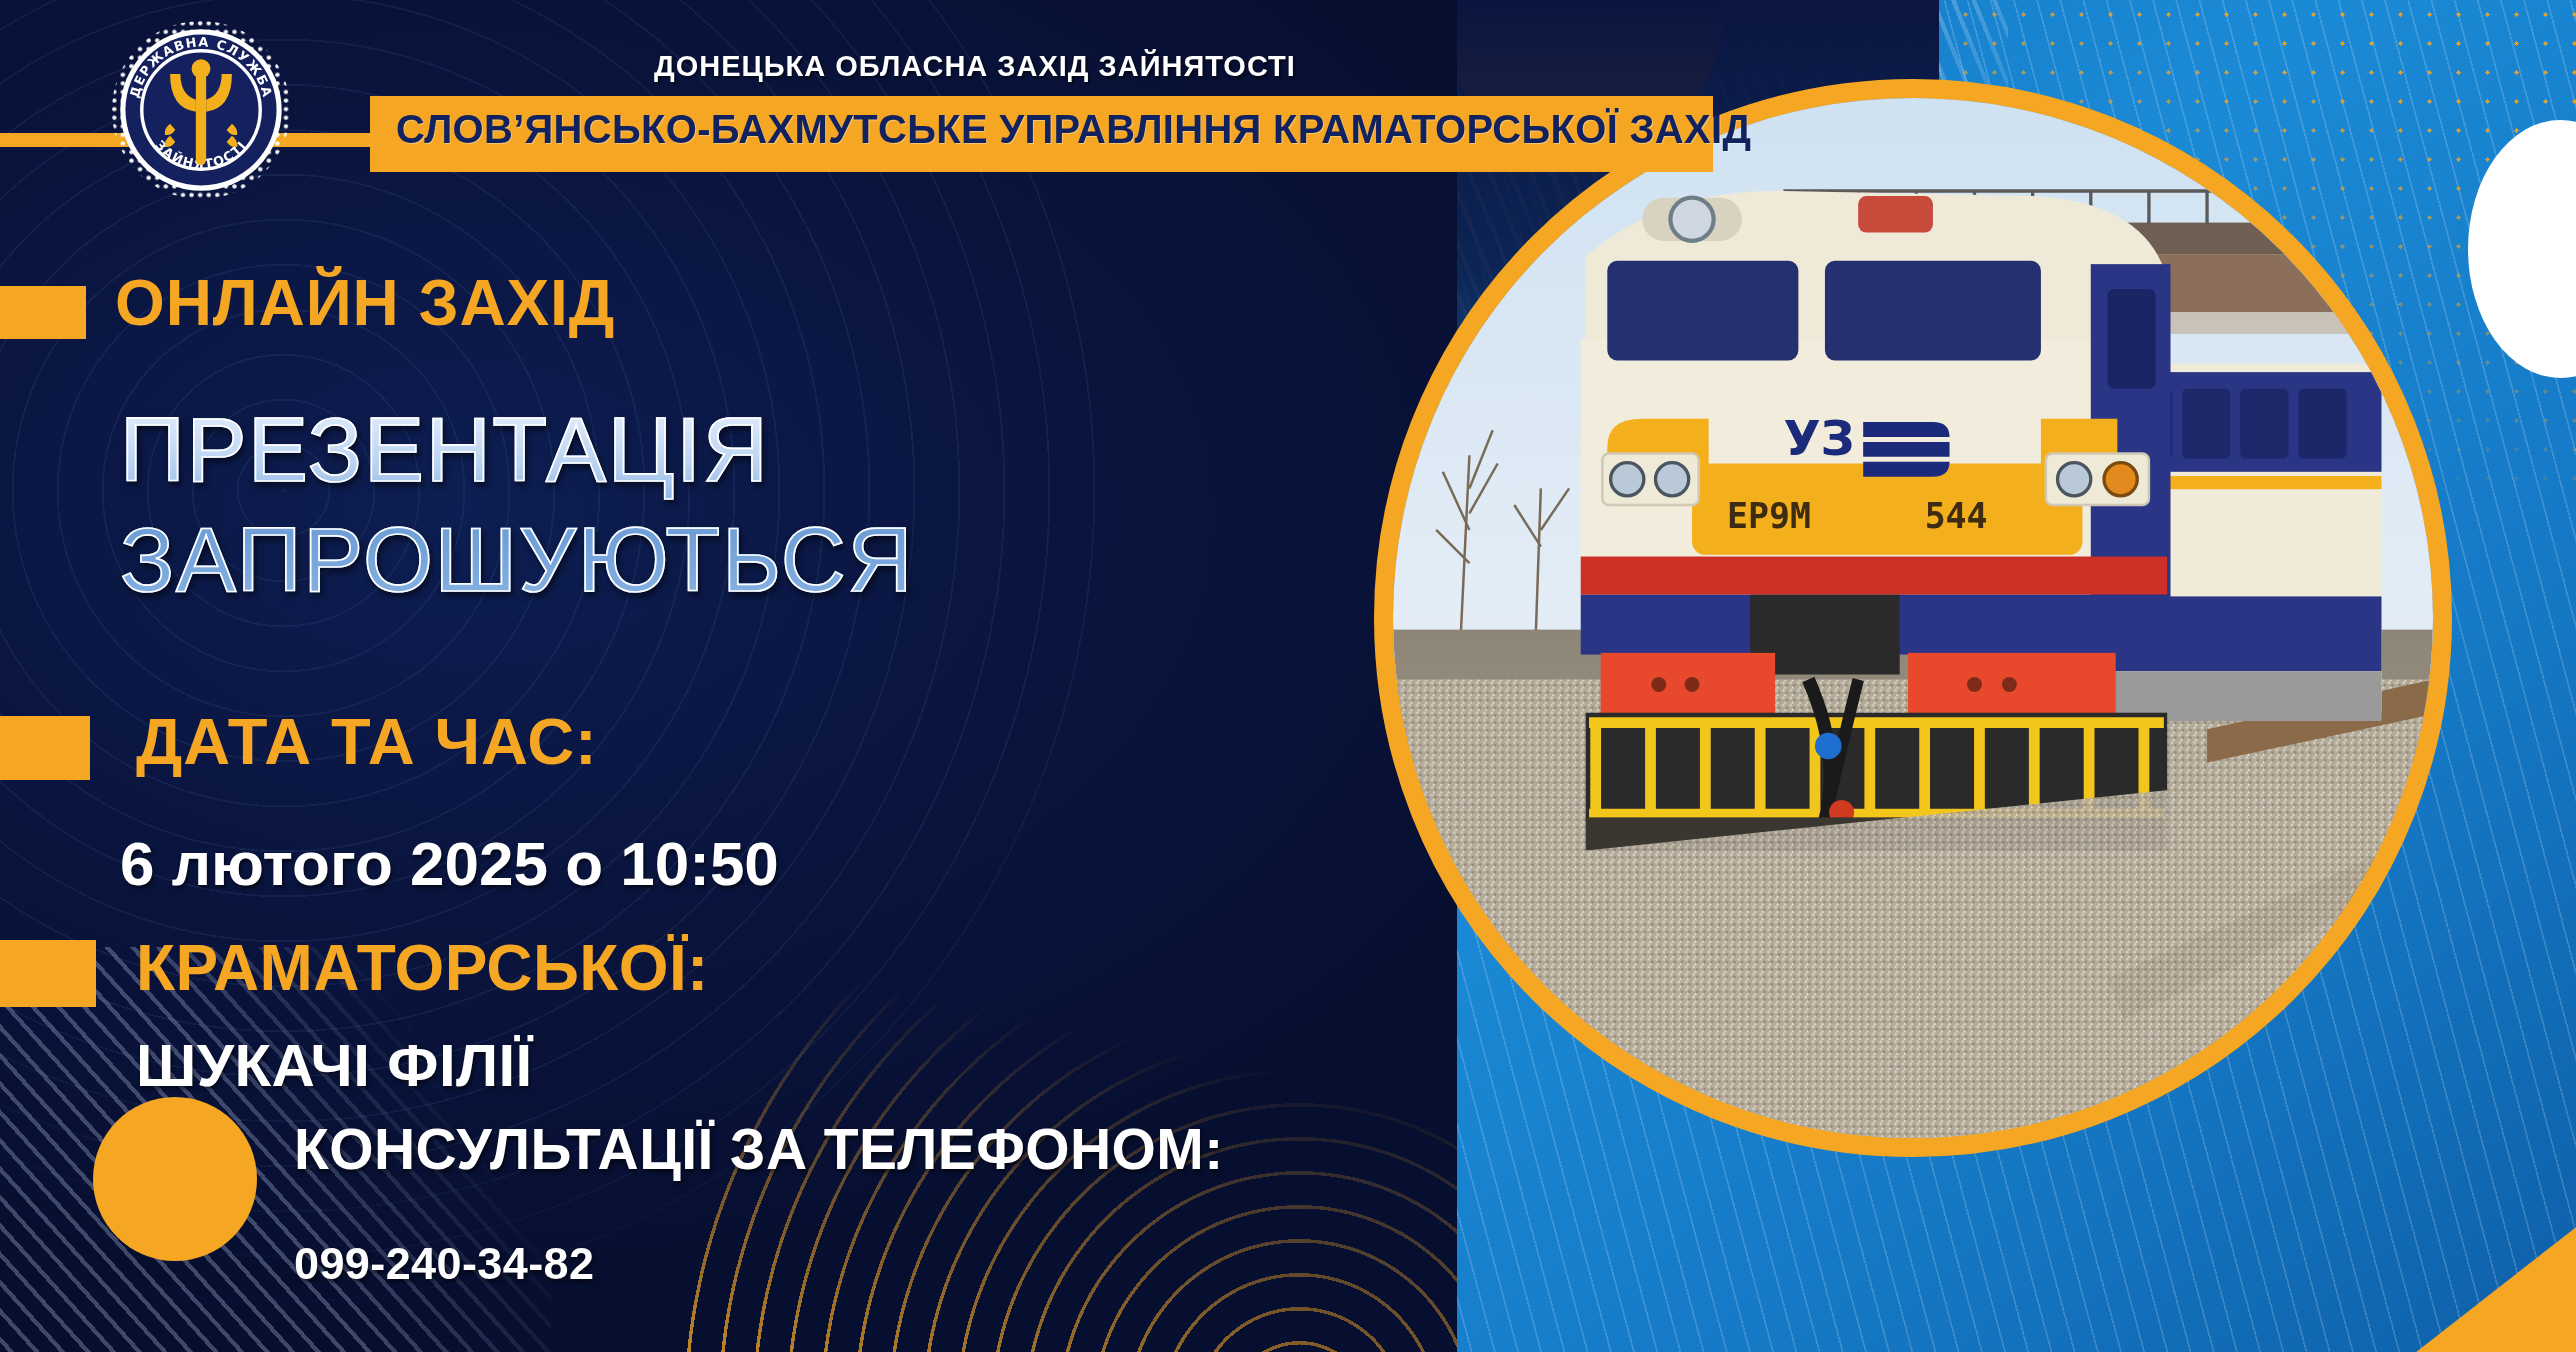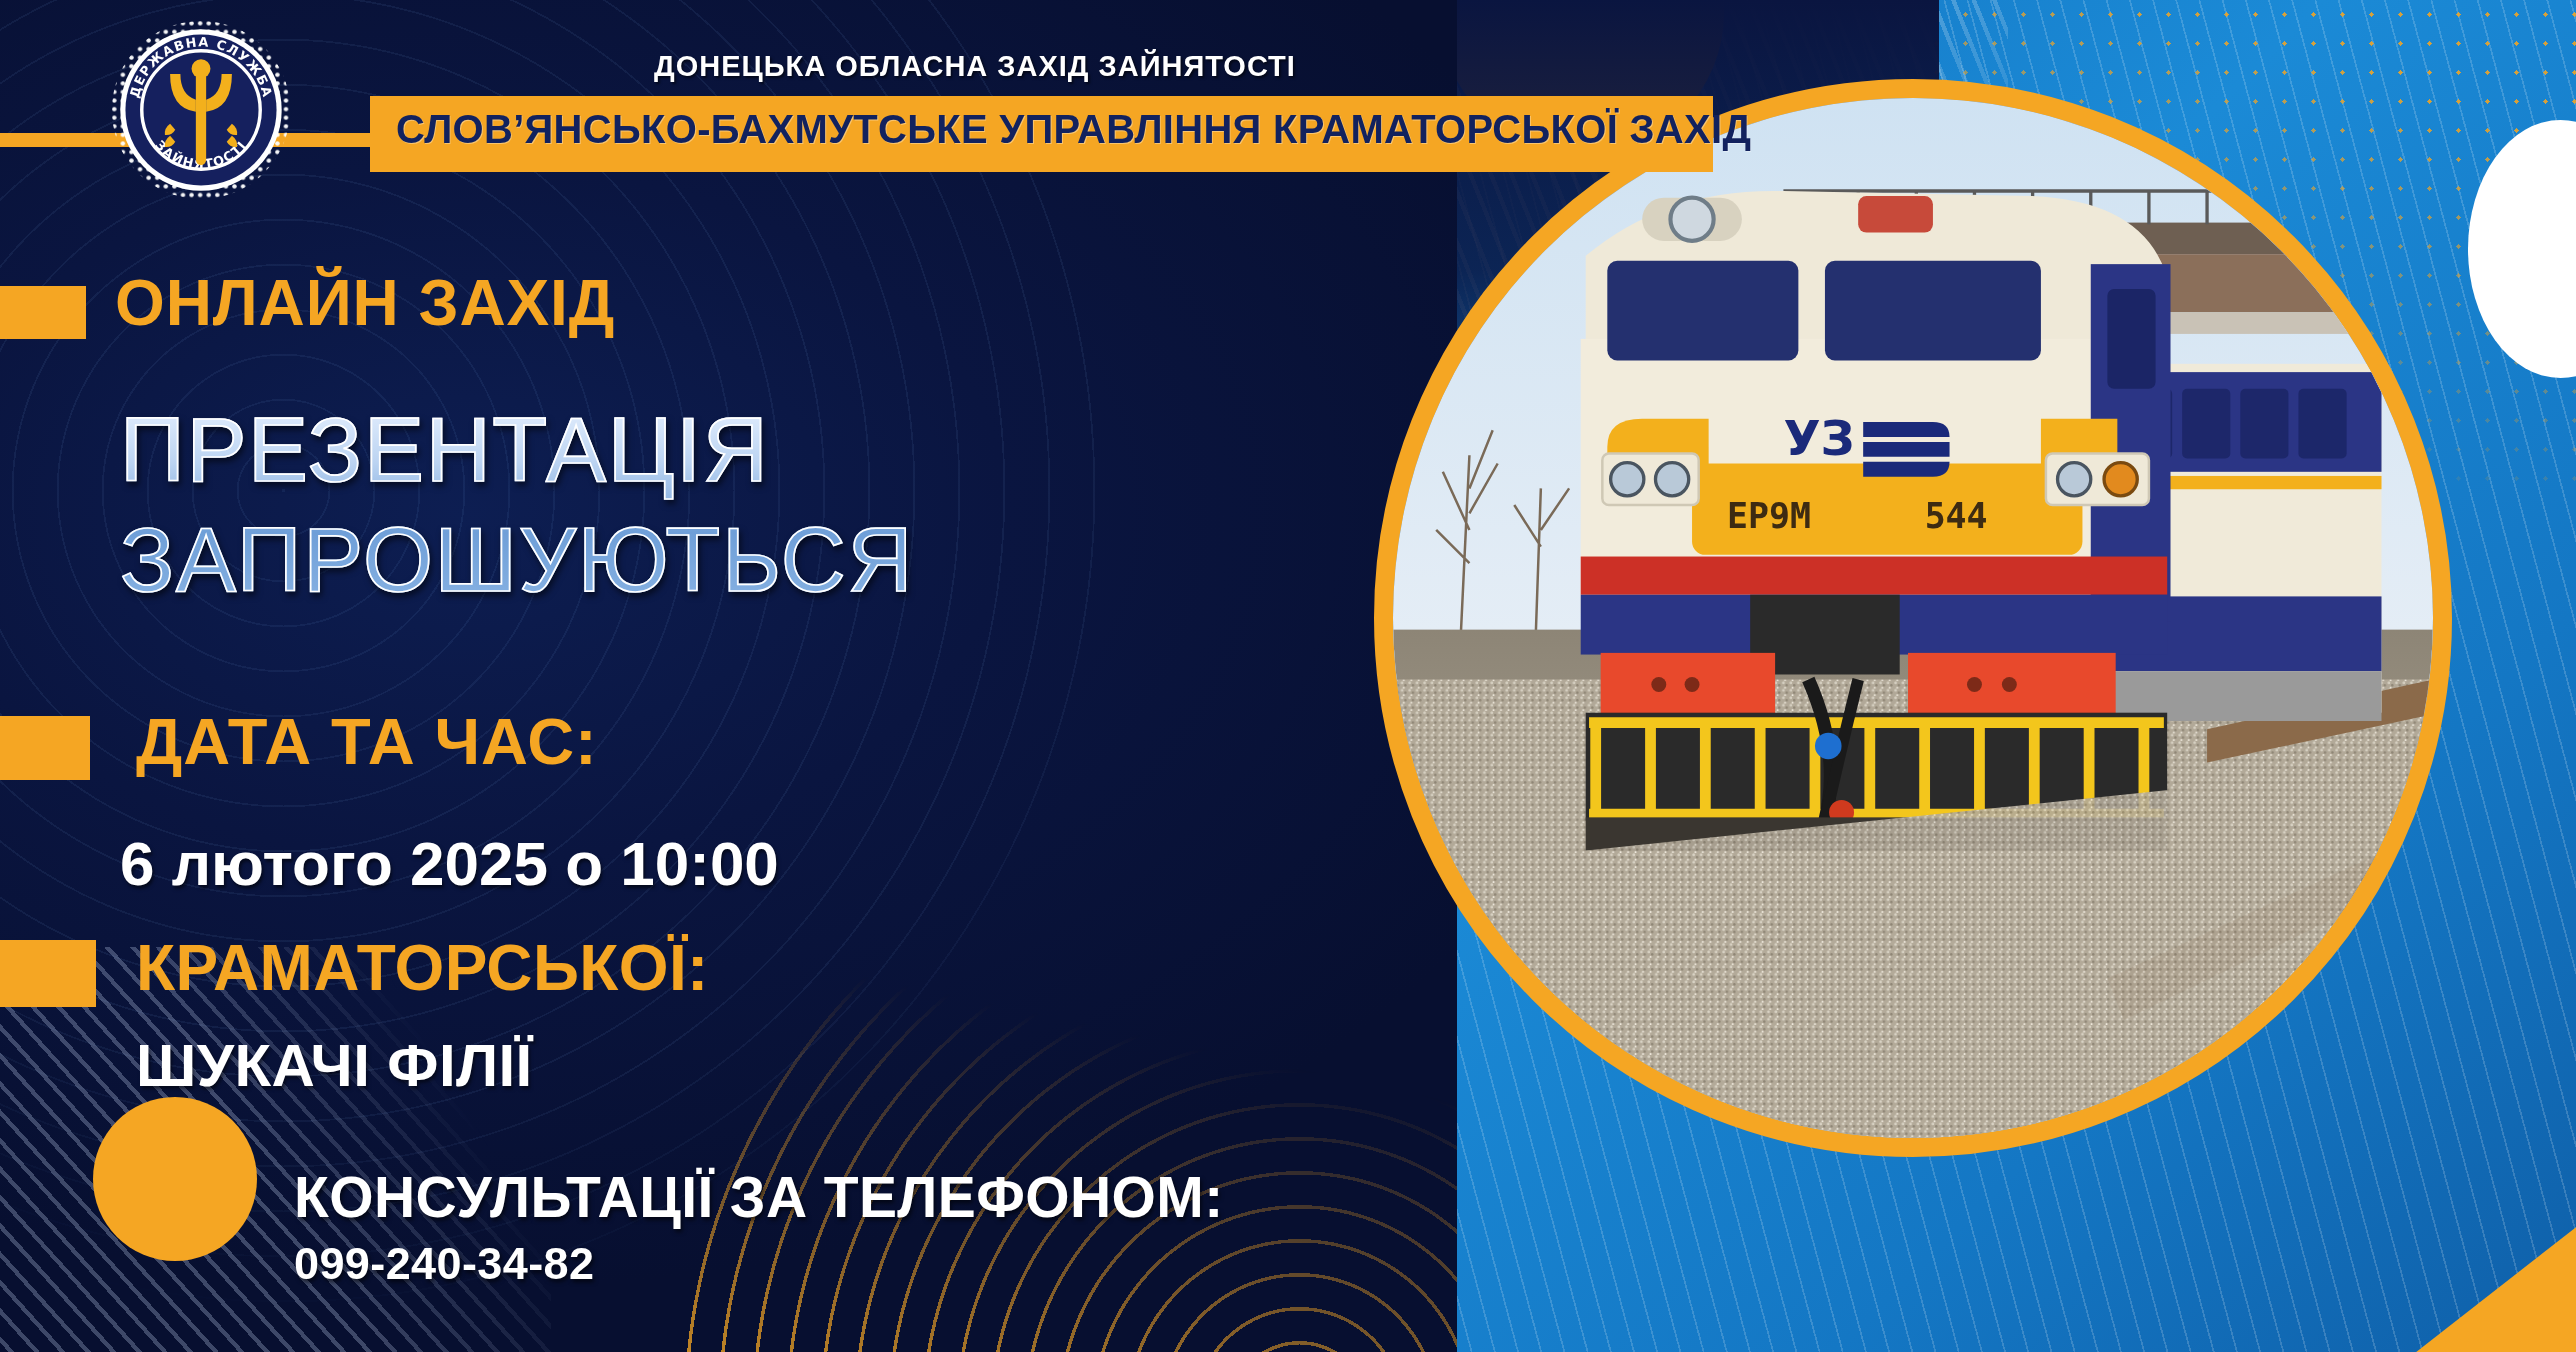--- a/index.html
+++ b/index.html
@@ -153,21 +153,21 @@
     position:absolute;left:136px;top:931px;
     font-size:64px;font-weight:bold;color:#f5a623;letter-spacing:0.4px;white-space:nowrap;
   }
   .txt-invite-value{
     position:absolute;left:136px;top:1031px;
     font-size:60px;font-weight:bold;color:#ffffff;letter-spacing:0.4px;white-space:nowrap;
     text-shadow:1.7px 2.6px 3.4px rgba(0,0,0,.5);
   }
 
   .txt-phone-label{
-    position:absolute;left:294px;top:1164px;
+    position:absolute;left:294px;top:1116px;
     font-size:57px;font-weight:bold;color:#ffffff;letter-spacing:0.4px;white-space:nowrap;
     text-shadow:1.7px 2.6px 4.3px rgba(0,0,0,.6);
   }
   .txt-phone-value{
     position:absolute;left:294px;top:1238px;
     font-size:45px;font-weight:bold;color:#ffffff;letter-spacing:0.4px;white-space:nowrap;
     text-shadow:1.7px 2.6px 4.3px rgba(0,0,0,.6);
   }
 
   
@@ -402,21 +402,21 @@
   <div class="tag-online"></div>
   <div class="txt-online">ОНЛАЙН ЗАХІД</div>
 
   <div class="headline">
     <div>ПРЕЗЕНТАЦІЯ</div>
     <div>ЗАПРОШУЮТЬСЯ</div>
   </div>
 
   <div class="tag-date"></div>
   <div class="txt-date-label">ДАТА ТА ЧАС:</div>
-  <div class="txt-date-value">6 лютого 2025  о  10:00</div>
+  <div class="txt-date-value">6 лютого 2025  о  10:50</div>
 
   <div class="tag-invite"></div>
   <div class="txt-invite-label">КРАМАТОРСЬКОЇ:</div>
   <div class="txt-invite-value">ШУКАЧІ ФІЛІЇ</div>
 
   <div class="txt-phone-label">КОНСУЛЬТАЦІЇ ЗА ТЕЛЕФОНОМ:</div>
   <div class="txt-phone-value">099-240-34-82</div>
 
 </div>
 

